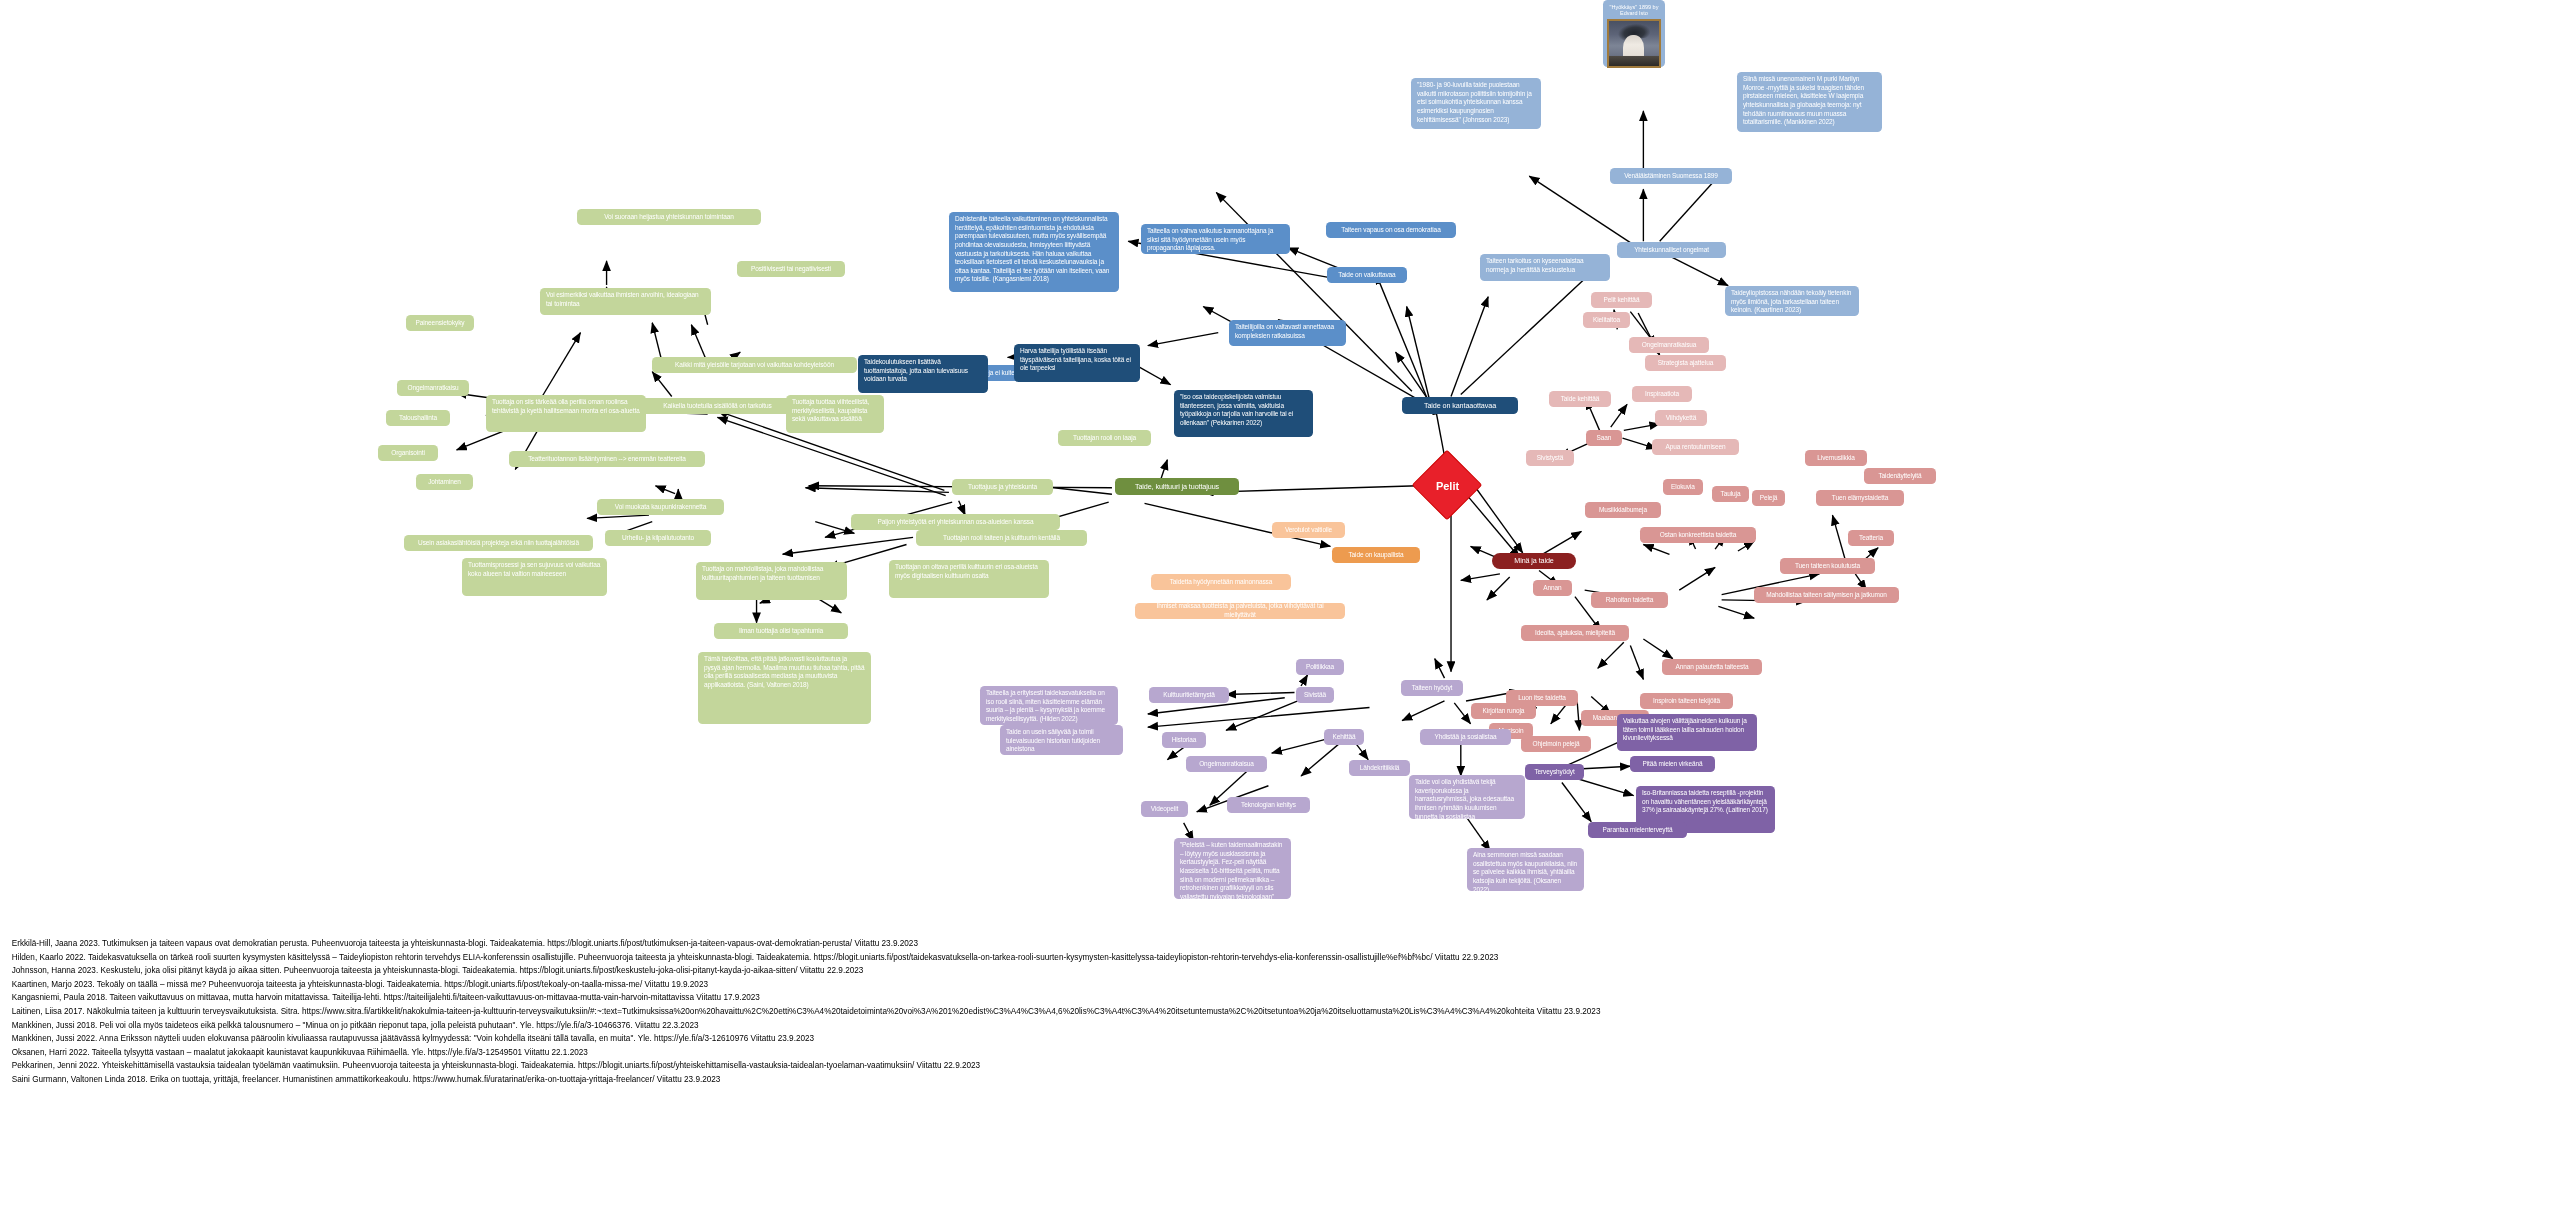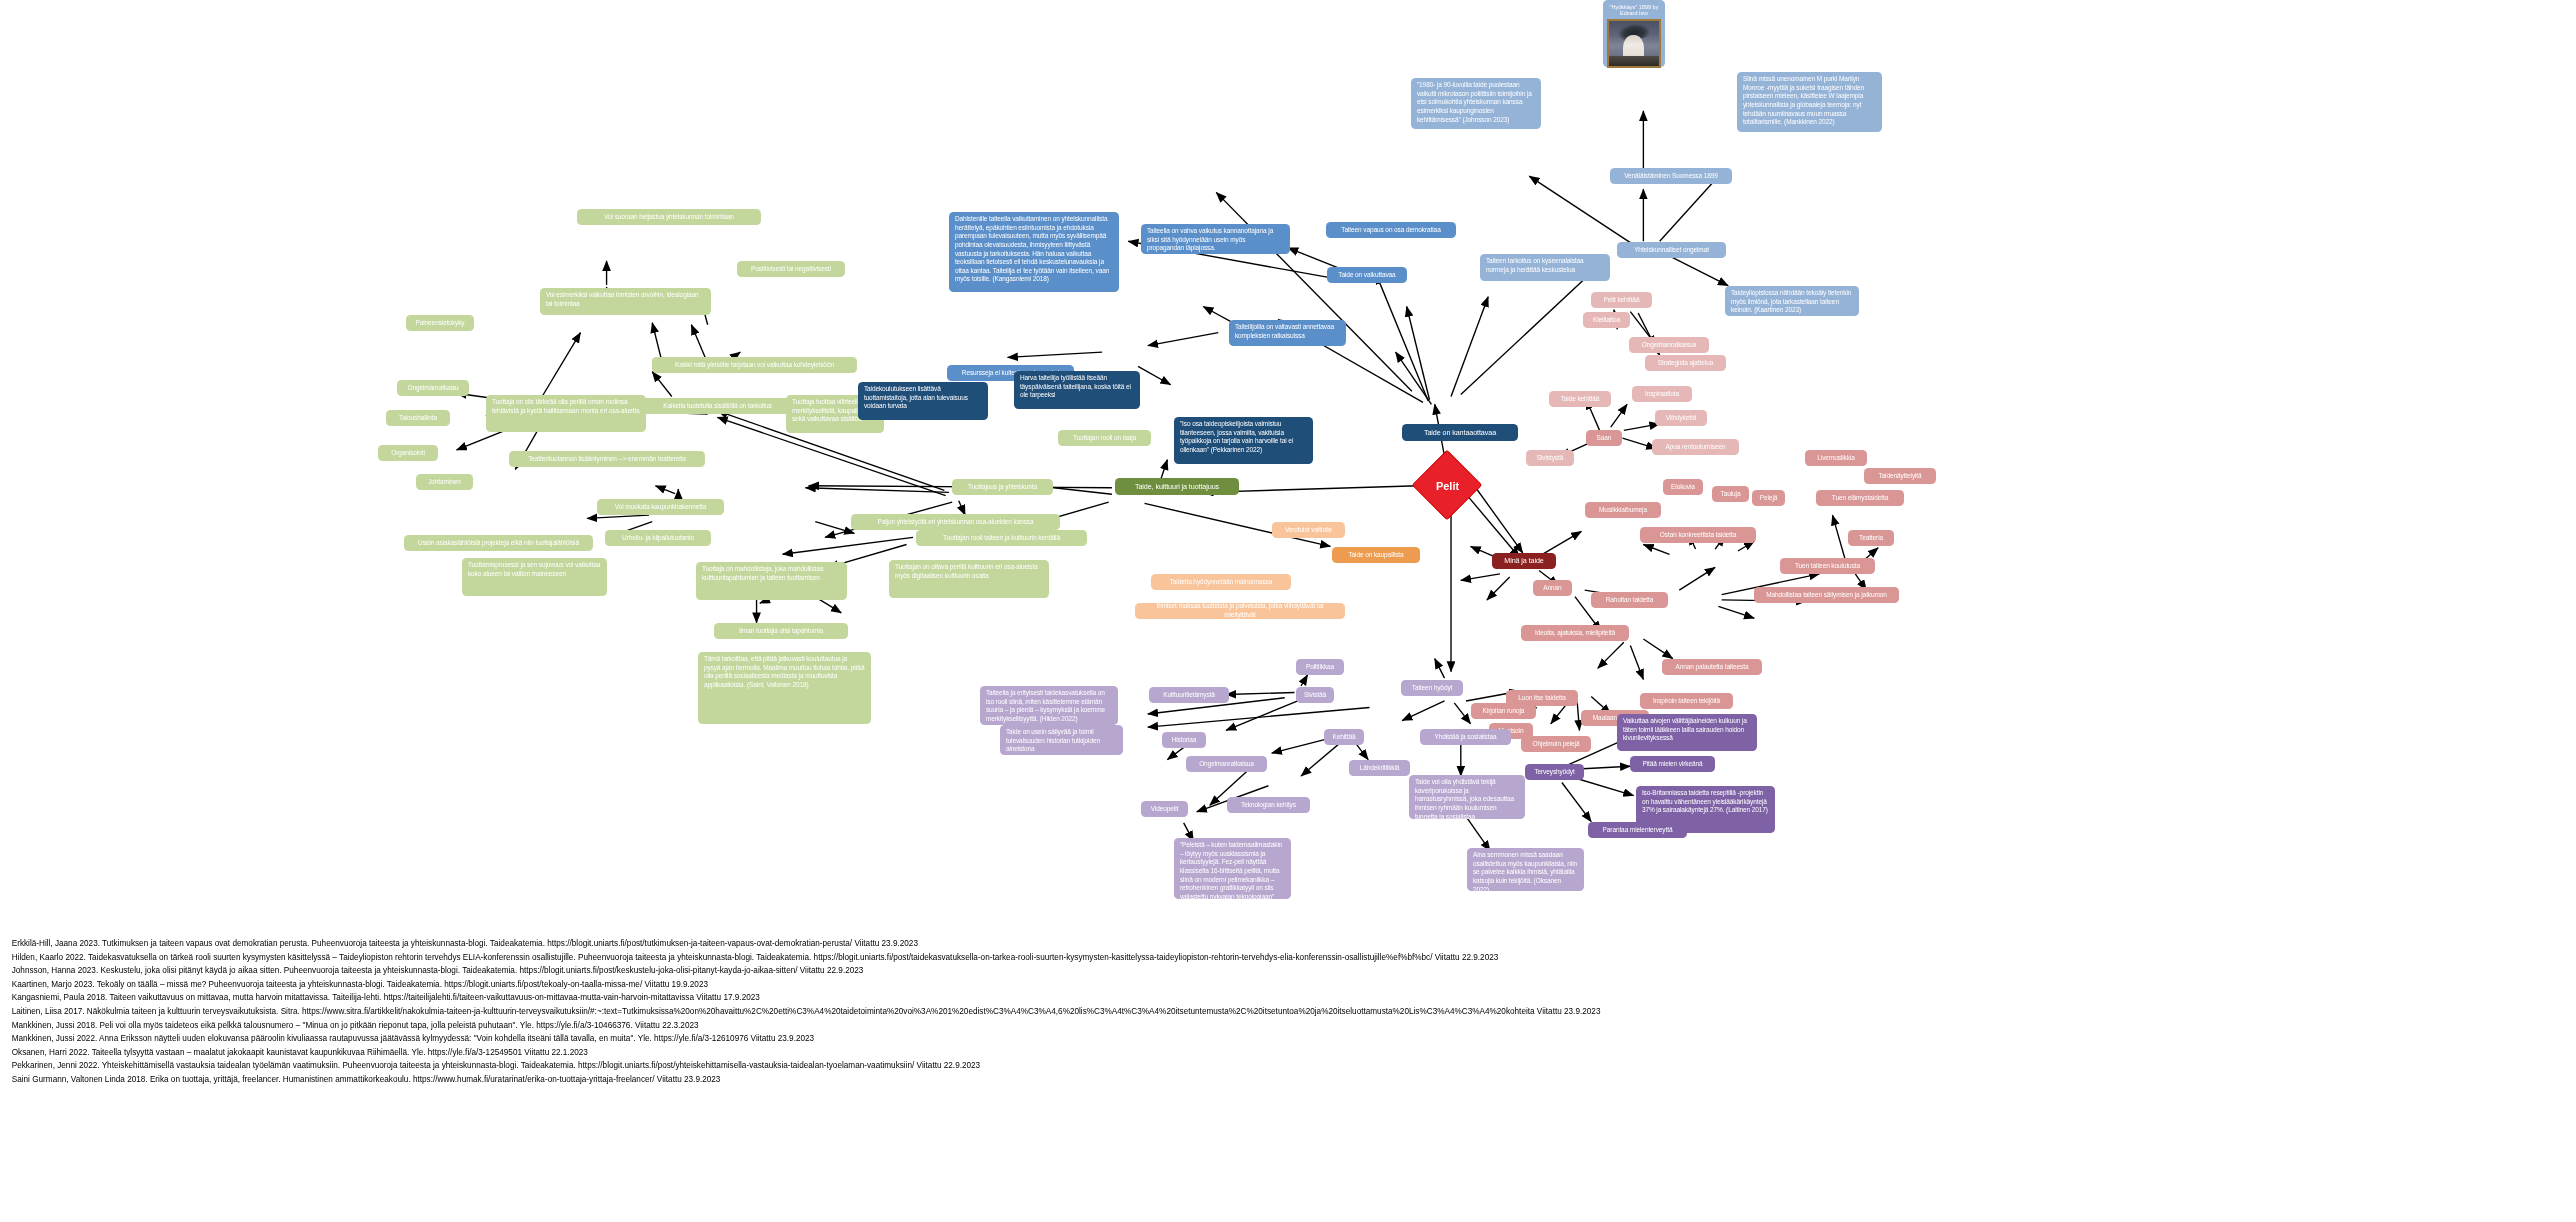--- a/index.html
+++ b/index.html
@@ -5,21 +5,21 @@
   html,body{margin:0;padding:0;background:#ffffff;}
   body{font-family:"Liberation Sans", sans-serif;}
   #canvas{position:relative;width:2576px;height:1222px;background:#fff;overflow:hidden;}
   #edges{position:absolute;left:0;top:0;width:2576px;height:1222px;pointer-events:none;}
   .node{position:absolute;box-sizing:border-box;border-radius:4.6px;color:#fff;
         line-height:1.32;padding:3.3px 5.9px;letter-spacing:-0.1px;}
   .node.c{display:flex;align-items:center;justify-content:center;text-align:center;}
   .node.l{display:flex;align-items:flex-start;justify-content:flex-start;text-align:left;}
   .p-green-d{background:#6f8f3f;}
   .p-green{background:#c3d69b;}
-  .p-blue-d{background:#1f4e79;margin-top:27px;}
+  .p-blue-d{background:#1f4e79;}
   .p-blue{background:#5b8fc9;}
   .p-blue-l{background:#95b3d7;}
   .p-orange{background:#ed9b4f;}
   .p-orange-l{background:#f9c49a;}
   .p-red-d{background:#8b2020;}
   .p-pink{background:#d99694;}
   .p-pink-l{background:#e5b8b7;}
   .p-purple{background:#7f62a6;}
   .p-purple-l{background:#b7a7cf;}
   .fs10{font-size:6.5px;}
@@ -258,21 +258,21 @@
       <div class="p-fig"></div>
       <div class="p-rock"></div>
     </div>
   </div>
 
   <div class="node c fs10 p-orange" style="left:1332px;top:547px;width:88px;height:15.7px;">Taide on kaupallista</div>
   <div class="node c fs10 p-orange-l" style="left:1272px;top:522px;width:73px;height:15.7px;">Verotulot valtiolle</div>
   <div class="node c fs10 p-orange-l" style="left:1151px;top:574px;width:140px;height:15.7px;">Taidetta hyödynnetään mainonnassa</div>
   <div class="node c fs10 p-orange-l" style="left:1135px;top:603px;width:210px;height:15.7px;">Ihmiset maksaa tuotteista ja palveluista, jotka viihdyttävät tai miellyttävät</div>
 
-  <div class="node c fs11 p-red-d" style="left:1492px;top:553px;width:64px;height:16.3px;">Minä ja taide</div>
+  <div class="node c fs11 p-red-d" style="left:1492px;top:553px;width:84px;height:16.3px;border-radius:8px;">Minä ja taide</div>
 
   <div class="node c fs10 p-pink" style="left:1533px;top:580px;width:39px;height:15.7px;">Annan</div>
   <div class="node c fs10 p-pink" style="left:1591px;top:592px;width:77px;height:15.7px;">Rahoitan taidetta</div>
   <div class="node c fs10 p-pink" style="left:1640px;top:527px;width:116px;height:15.7px;">Ostan konkreettista taidetta</div>
   <div class="node c fs10 p-pink" style="left:1585px;top:502px;width:76px;height:15.7px;">Musiikkialbumeja</div>
   <div class="node c fs10 p-pink" style="left:1663px;top:479px;width:40px;height:15.7px;">Elokuvia</div>
   <div class="node c fs10 p-pink" style="left:1712px;top:486px;width:37px;height:15.7px;">Tauluja</div>
   <div class="node c fs10 p-pink" style="left:1752px;top:490px;width:33px;height:15.7px;">Pelejä</div>
   <div class="node c fs10 p-pink" style="left:1816px;top:490px;width:88px;height:15.7px;">Tuen elämystaidetta</div>
   <div class="node c fs10 p-pink" style="left:1805px;top:450px;width:62px;height:15.7px;">Livemusiikkia</div>

